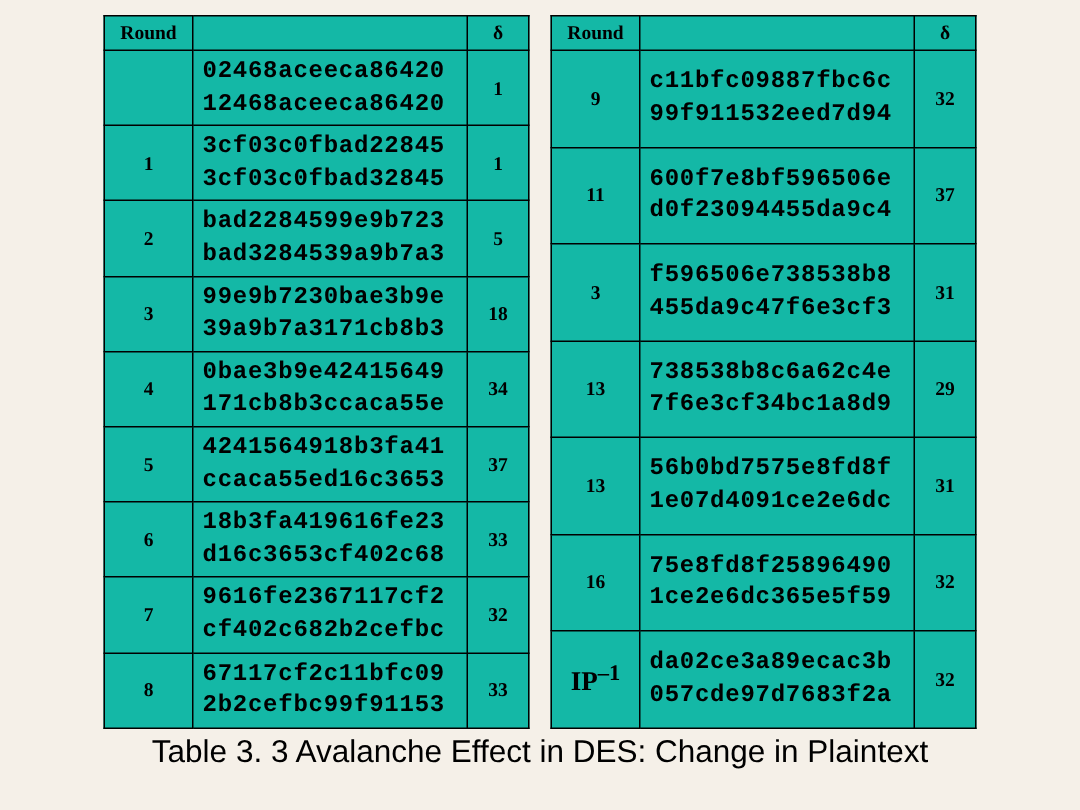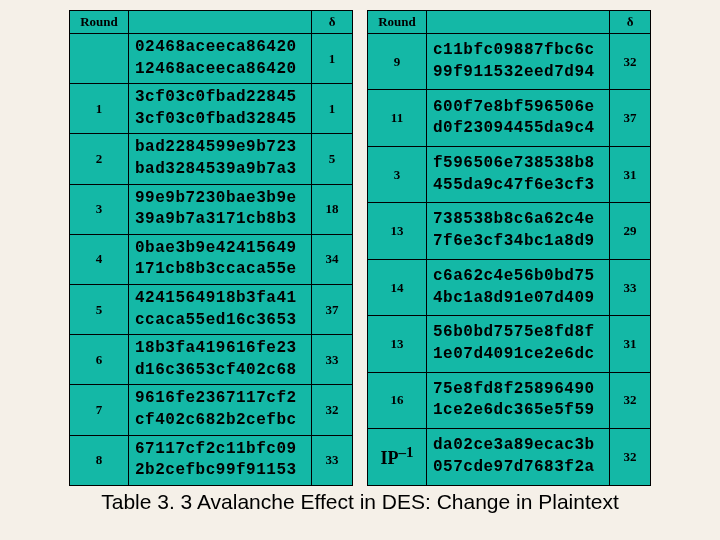--- a/index.html
+++ b/index.html
@@ -197,28 +197,20 @@
           </tr>
           <tr>
             <td class="col-round">13</td>
             <td class="col-hex">
               <span class="hex-line">738538b8c6a62c4e</span>
               <span class="hex-line">7f6e3cf34bc1a8d9</span>
             </td>
             <td class="col-delta">29</td>
           </tr>
           <tr>
-            <td class="col-round">14</td>
-            <td class="col-hex">
-              <span class="hex-line">c6a62c4e56b0bd75</span>
-              <span class="hex-line">4bc1a8d91e07d409</span>
-            </td>
-            <td class="col-delta">33</td>
-          </tr>
-          <tr>
             <td class="col-round">13</td>
             <td class="col-hex">
               <span class="hex-line">56b0bd7575e8fd8f</span>
               <span class="hex-line">1e07d4091ce2e6dc</span>
             </td>
             <td class="col-delta">31</td>
           </tr>
           <tr>
             <td class="col-round">16</td>
             <td class="col-hex">

